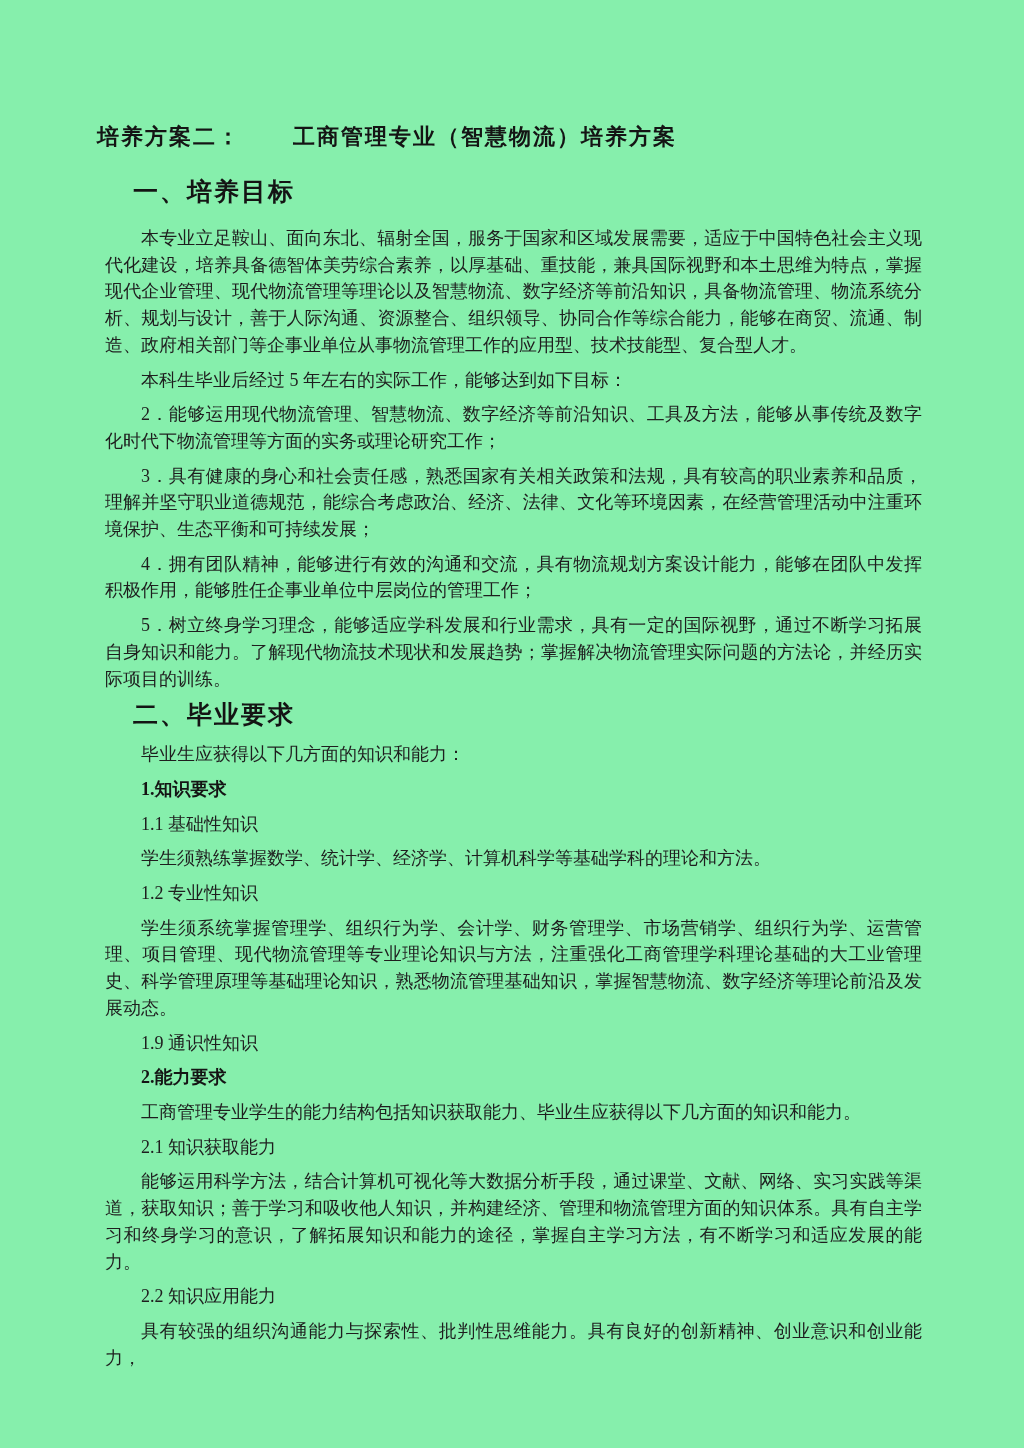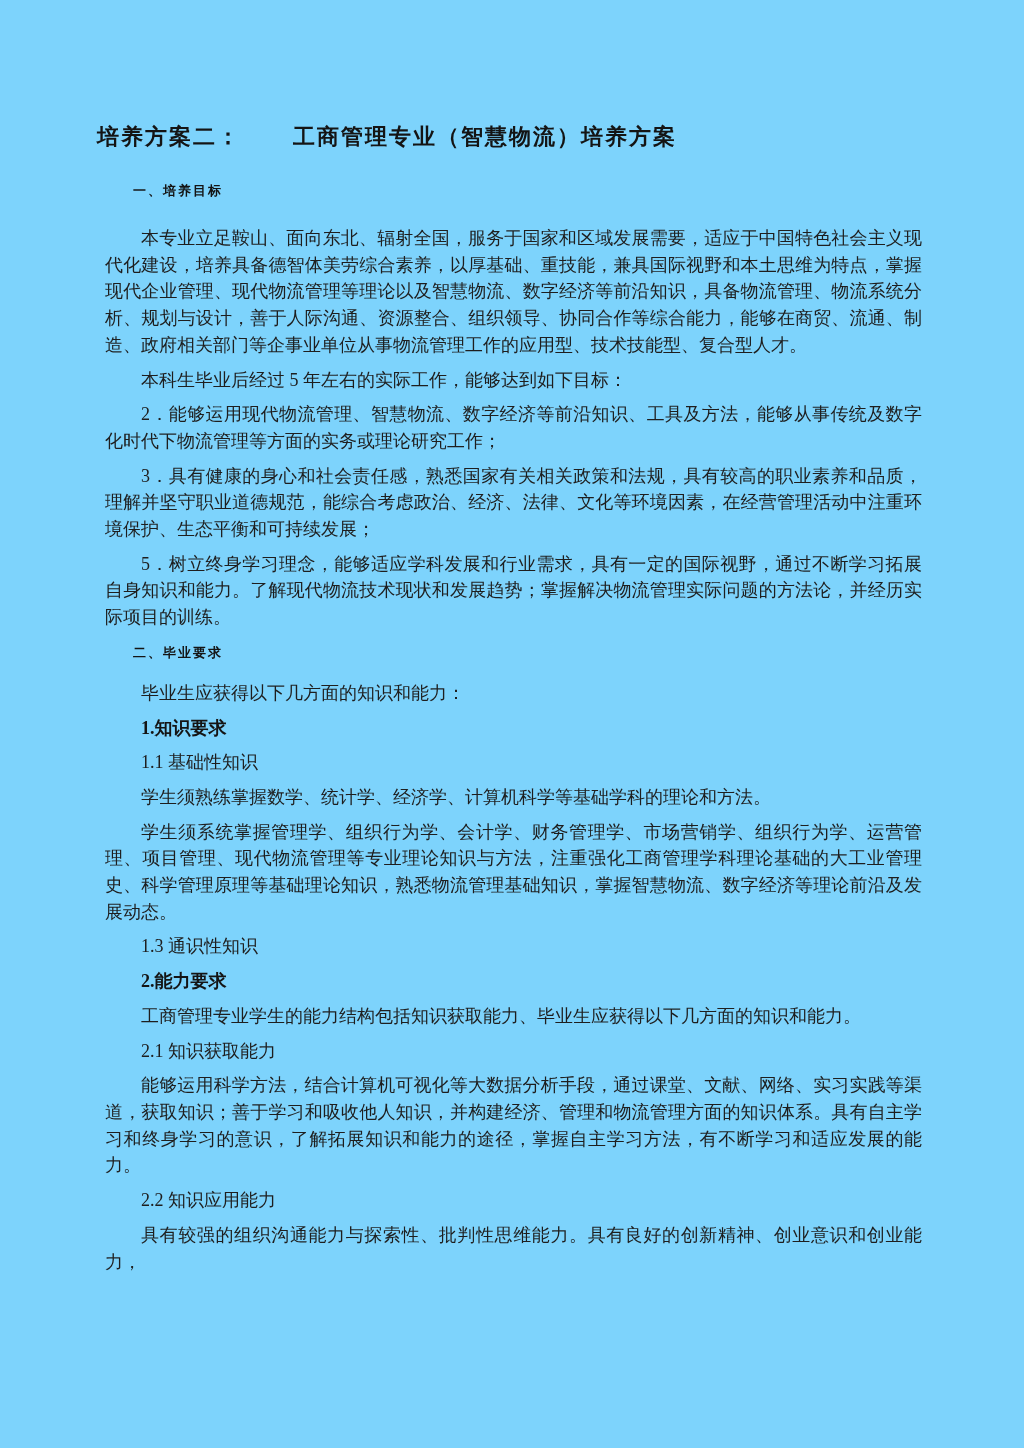--- a/index.html
+++ b/index.html
@@ -4,21 +4,21 @@
 <style>
   html, body {
     margin: 0;
     padding: 0;
     background: #ffffff;
   }
   .page {
     position: relative;
     width: 1024px;
     height: 1448px;
-    background: #7dd3fc;
+    background: #86efac;
     overflow: hidden;
     font-family: "Liberation Serif", "DejaVu Serif", serif;
     color: #1e1e1e;
   }
   .content {
     position: absolute;
     left: 97px;
     top: 122px;
     width: 833px;
   }
@@ -32,21 +32,21 @@
     color: #141414;
     white-space: nowrap;
   }
   .title-main {
     margin-left: 52px;
   }
   .sec-heading {
     margin: 0 0 20px 36px;
     font-family: "Liberation Sans", "DejaVu Sans", sans-serif;
     font-weight: bold;
-    font-size: 13px;
+    font-size: 25px;
     letter-spacing: 2px;
     line-height: 28px;
     color: #141414;
   }
   .sec-heading.spaced {
     margin-bottom: 13px;
   }
   .para {
     margin: 8px;
     font-size: 18px;
@@ -66,30 +66,32 @@
   <div class="content">
 
     <h1 class="doc-title"><span class="title-label">培养方案二：</span><span class="title-main">工商管理专业（智慧物流）培养方案</span></h1>
 
     <h2 class="sec-heading">一、培养目标</h2>
 
     <p class="para">本专业立足鞍山、面向东北、辐射全国，服务于国家和区域发展需要，适应于中国特色社会主义现代化建设，培养具备德智体美劳综合素养，以厚基础、重技能，兼具国际视野和本土思维为特点，掌握现代企业管理、现代物流管理等理论以及智慧物流、数字经济等前沿知识，具备物流管理、物流系统分析、规划与设计，善于人际沟通、资源整合、组织领导、协同合作等综合能力，能够在商贸、流通、制造、政府相关部门等企事业单位从事物流管理工作的应用型、技术技能型、复合型人才。</p>
     <p class="para">本科生毕业后经过 5 年左右的实际工作，能够达到如下目标：</p>
     <p class="para">2．能够运用现代物流管理、智慧物流、数字经济等前沿知识、工具及方法，能够从事传统及数字化时代下物流管理等方面的实务或理论研究工作；</p>
     <p class="para">3．具有健康的身心和社会责任感，熟悉国家有关相关政策和法规，具有较高的职业素养和品质，理解并坚守职业道德规范，能综合考虑政治、经济、法律、文化等环境因素，在经营管理活动中注重环境保护、生态平衡和可持续发展；</p>
+    <p class="para">4．拥有团队精神，能够进行有效的沟通和交流，具有物流规划方案设计能力，能够在团队中发挥积极作用，能够胜任企事业单位中层岗位的管理工作；</p>
     <p class="para">5．树立终身学习理念，能够适应学科发展和行业需求，具有一定的国际视野，通过不断学习拓展自身知识和能力。了解现代物流技术现状和发展趋势；掌握解决物流管理实际问题的方法论，并经历实际项目的训练。</p>
 
     <h2 class="sec-heading spaced">二、毕业要求</h2>
 
     <p class="para">毕业生应获得以下几方面的知识和能力：</p>
     <p class="para bold-line">1.知识要求</p>
     <p class="para">1.1 基础性知识</p>
     <p class="para">学生须熟练掌握数学、统计学、经济学、计算机科学等基础学科的理论和方法。</p>
+    <p class="para">1.2 专业性知识</p>
     <p class="para">学生须系统掌握管理学、组织行为学、会计学、财务管理学、市场营销学、组织行为学、运营管理、项目管理、现代物流管理等专业理论知识与方法，注重强化工商管理学科理论基础的大工业管理史、科学管理原理等基础理论知识，熟悉物流管理基础知识，掌握智慧物流、数字经济等理论前沿及发展动态。</p>
-    <p class="para">1.3 通识性知识</p>
+    <p class="para">1.9 通识性知识</p>
     <p class="para bold-line">2.能力要求</p>
     <p class="para">工商管理专业学生的能力结构包括知识获取能力、毕业生应获得以下几方面的知识和能力。</p>
     <p class="para">2.1 知识获取能力</p>
     <p class="para">能够运用科学方法，结合计算机可视化等大数据分析手段，通过课堂、文献、网络、实习实践等渠道，获取知识；善于学习和吸收他人知识，并构建经济、管理和物流管理方面的知识体系。具有自主学习和终身学习的意识，了解拓展知识和能力的途径，掌握自主学习方法，有不断学习和适应发展的能力。</p>
     <p class="para">2.2 知识应用能力</p>
     <p class="para">具有较强的组织沟通能力与探索性、批判性思维能力。具有良好的创新精神、创业意识和创业能力，</p>
 
   </div>
 </div>
 

